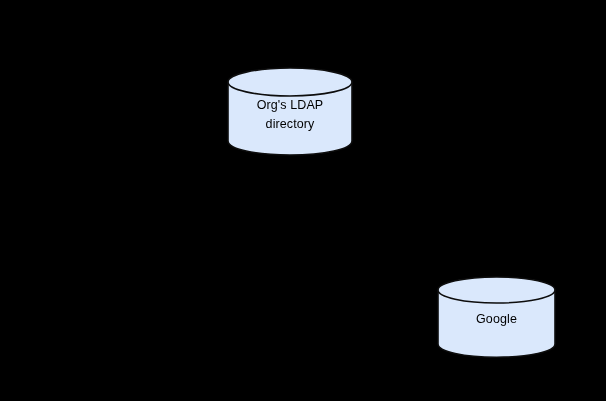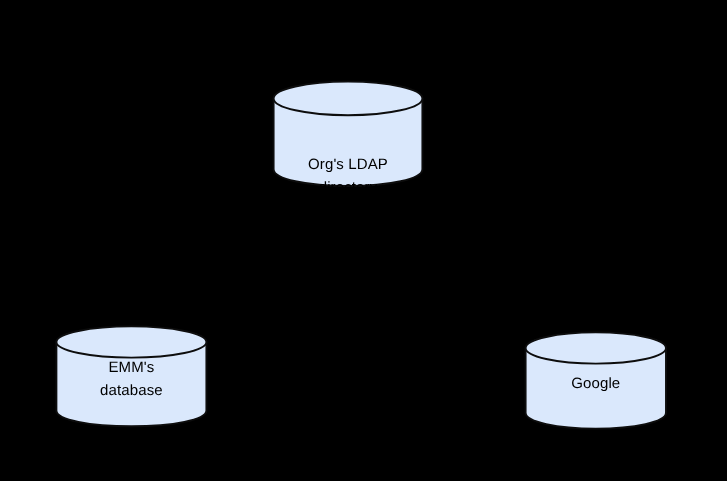--- a/index.html
+++ b/index.html
@@ -54,21 +54,20 @@
 
   
   #db-ldap {
     left: 227px;
     top: 67px;
     width: 126px;
     height: 89px;
   }
   #db-ldap .cyl-label {
     top: 29px;
-    margin-top: 32px;
   }
 
   #db-emm {
     left: 46px;
     top: 271px;
     width: 127px;
     height: 85px;
   }
   #db-emm .cyl-label {
     top: 26px;
@@ -91,28 +90,20 @@
 
   <div class="cylinder" id="db-ldap">
     <svg class="cyl-svg" viewBox="0 0 126 89" preserveAspectRatio="none">
       <path d="M 1 15 L 1 74 C 1 82.2 28.8 88 63 88 C 97.2 88 125 82.2 125 74 L 125 15 Z" fill="#dae8fc" stroke="#0d0d0d" stroke-width="1.6" stroke-linejoin="round"></path>
       <ellipse cx="63" cy="15" rx="62" ry="14" fill="#dae8fc" stroke="#0d0d0d" stroke-width="1.6"></ellipse>
     </svg>
     <div class="cyl-label">Org's LDAP
 directory</div>
   </div>
 
-  <div class="cylinder" id="db-emm">
-    <svg class="cyl-svg" viewBox="0 0 127 85" preserveAspectRatio="none">
-      <path d="M 1 14 L 1 71 C 1 78.8 29 84.2 63.5 84.2 C 98 84.2 126 78.8 126 71 L 126 14 Z" fill="#dae8fc" stroke="#0d0d0d" stroke-width="1.6" stroke-linejoin="round"></path>
-      <ellipse cx="63.5" cy="14" rx="62.5" ry="13" fill="#dae8fc" stroke="#0d0d0d" stroke-width="1.6"></ellipse>
-    </svg>
-    <div class="cyl-label">EMM's
-database</div>
-  </div>
 
   <div class="cylinder" id="db-google">
     <svg class="cyl-svg" viewBox="0 0 119 82" preserveAspectRatio="none">
       <path d="M 1 14 L 1 68 C 1 75.6 27.3 81.2 59.5 81.2 C 91.7 81.2 118 75.6 118 68 L 118 14 Z" fill="#dae8fc" stroke="#0d0d0d" stroke-width="1.6" stroke-linejoin="round"></path>
       <ellipse cx="59.5" cy="14" rx="58.5" ry="13" fill="#dae8fc" stroke="#0d0d0d" stroke-width="1.6"></ellipse>
     </svg>
     <div class="cyl-label">Google</div>
   </div>
 
 </div>

